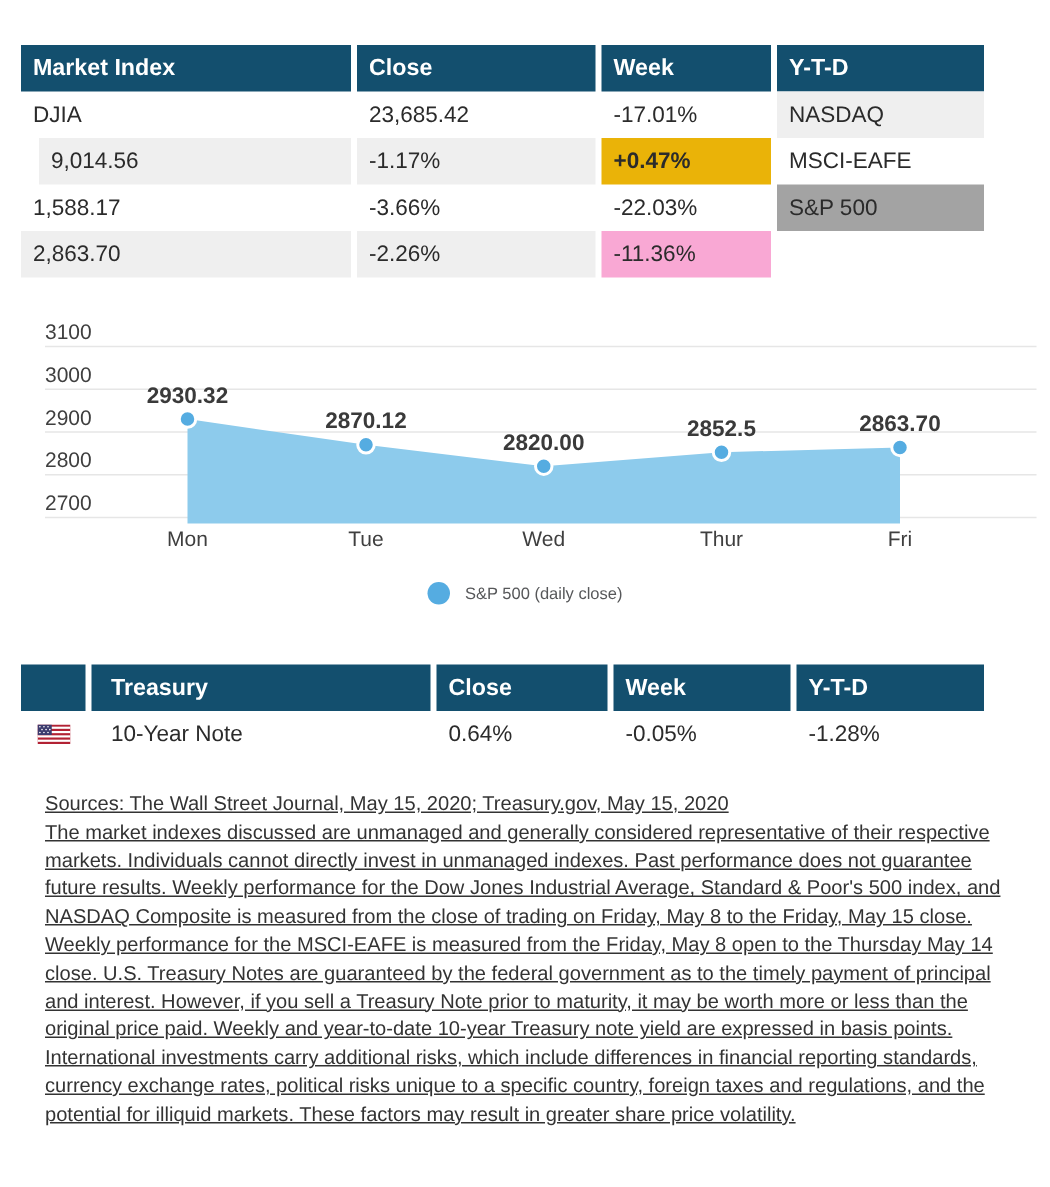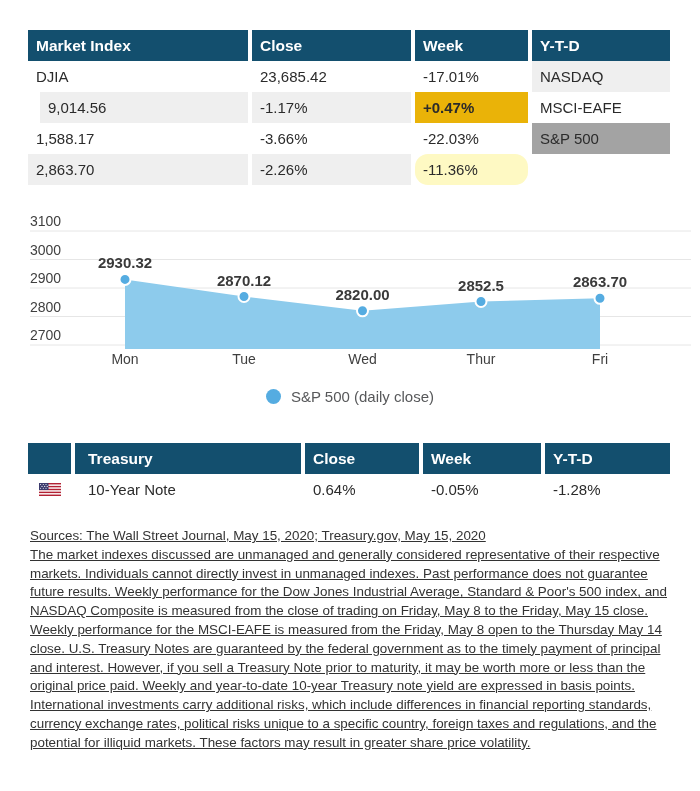--- a/index.html
+++ b/index.html
@@ -1,33 +1,33 @@
 <!DOCTYPE html>
 <html><head>
 <meta charset="utf-8">
 <style>
   html,body{margin:0;padding:0;background:#ffffff;}
   .page{
     position:relative;width:700px;height:791px;background:#ffffff;overflow:hidden;
     font-family:"Liberation Sans","DejaVu Sans",sans-serif;color:#2b2b2b;
   }
   
-  .grid-table{position:absolute;left:28px;width:642px;display:grid;column-gap:4px;background:#ffffff;}
+  .grid-table{position:absolute;left:14px;width:642px;display:grid;column-gap:4px;background:#ffffff;}
   .market-table{top:30px;grid-template-columns:220px 159px 113px 138px;grid-auto-rows:31px;}
   .treasury-table{top:443px;grid-template-columns:43px 226px 114px 118px 125px;grid-auto-rows:31px;}
   .cell{display:flex;align-items:center;padding-left:8px;font-size:15px;white-space:nowrap;overflow:hidden;}
   .cell.hdr{background:#134F6E;color:#ffffff;font-weight:bold;font-size:15.5px;}
   .cell.stripe{background:#EFEFEF;}
   .cell.flag-cell{justify-content:center;padding-left:0;}
   .cell.name-cell{padding-left:13px;}
   
   .chart-svg{position:absolute;left:0;top:200px;}
   .legend{position:absolute;left:0;top:388px;width:700px;display:flex;justify-content:center;align-items:center;gap:10px;}
   .legend-dot{width:15px;height:15px;border-radius:50%;display:inline-block;}
-  .legend-label{font-size:15px;color:#57585A;}
+  .legend-label{font-size:11px;color:#57585A;}
   
   .flag{display:block;}
   
   .footer{position:absolute;left:30px;top:527px;width:648px;font-size:13.4px;line-height:18.8px;color:#333333;text-decoration:underline;}
 </style>
 </head>
 <body>
 
 <div class="page">
 
@@ -47,21 +47,21 @@
     <div class="cell stripe" style="background: #eab308; font-weight: bold;">+0.47%</div>
 
     <div class="cell">MSCI-EAFE</div>
     <div class="cell">1,588.17</div>
     <div class="cell">-3.66%</div>
     <div class="cell">-22.03%</div>
 
     <div class="cell stripe" style="background: #a3a3a3;">S&amp;P 500</div>
     <div class="cell stripe" style="background: rgb(239, 239, 239);">2,863.70</div>
     <div class="cell stripe" style="background: rgb(239, 239, 239);">-2.26%</div>
-    <div class="cell stripe" style="background: #fef9c3; border-radius: 13px;">-11.36%</div>
+    <div class="cell stripe" style="background: #f9a8d4;">-11.36%</div>
   </div>
 
   <svg id="chart" class="chart-svg" width="700" height="180">
       <line x1="30" y1="31.000000000000014" x2="691" y2="31.000000000000014" stroke="#E6E6E6" stroke-width="1"></line>
       <text x="30" y="26.000000000000014" font-size="14" fill="#3F3F3F">3100</text>
       <line x1="30" y1="59.500000000000014" x2="691" y2="59.500000000000014" stroke="#E6E6E6" stroke-width="1"></line>
       <text x="30" y="54.500000000000014" font-size="14" fill="#3F3F3F">3000</text>
       <line x1="30" y1="88" x2="691" y2="88" stroke="#E6E6E6" stroke-width="1"></line>
       <text x="30" y="83" font-size="14" fill="#3F3F3F">2900</text>
       <line x1="30" y1="116.5" x2="691" y2="116.5" stroke="#E6E6E6" stroke-width="1"></line>

